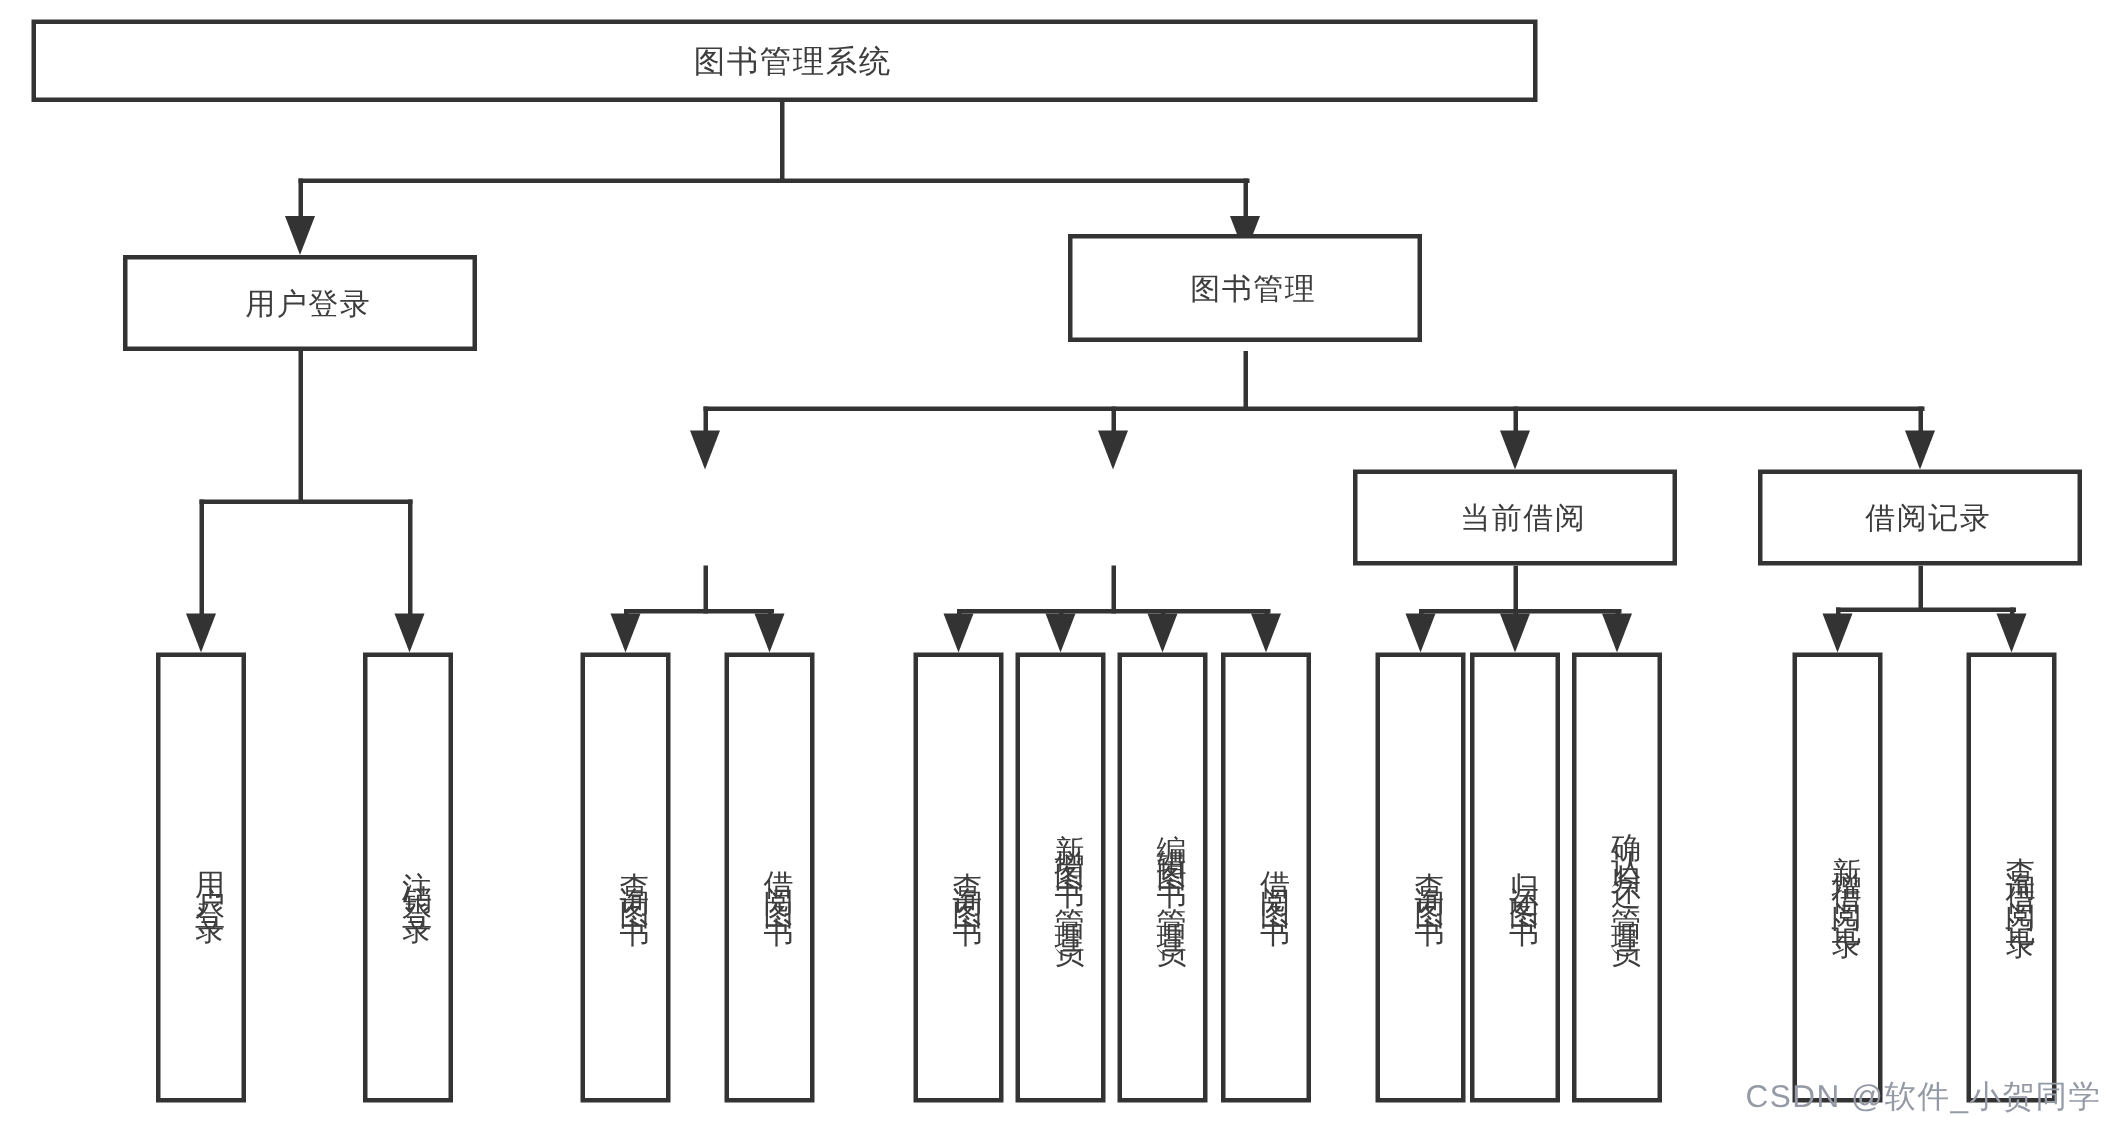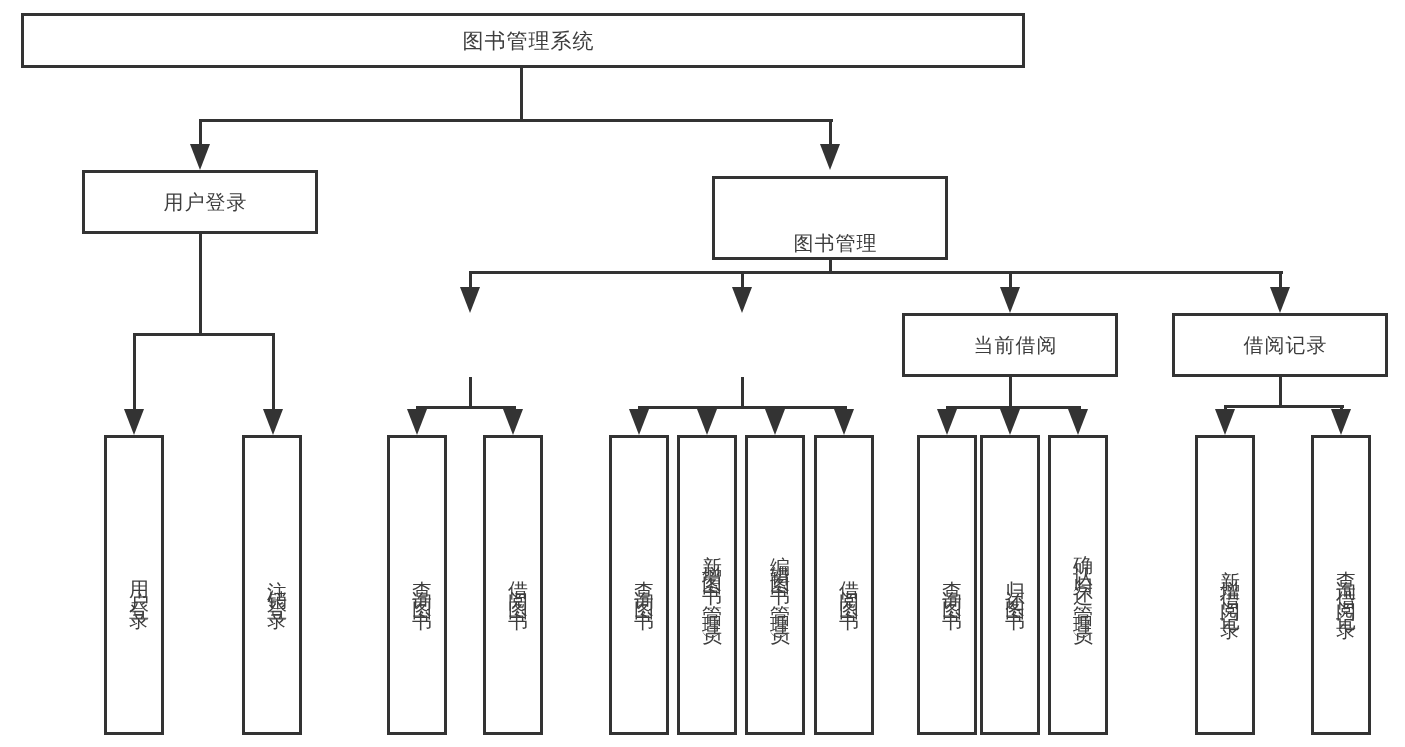--- a/index.html
+++ b/index.html
@@ -69,21 +69,21 @@
 
 <div id="stage">
 
   <div class="node root" style="left:21px; top:13px; width:1004px; height:55px;">
     <span>图书管理系统</span>
   </div>
 
   <div class="node" style="left:82px; top:170px; width:236px; height:64px;">
     <span>用户登录</span>
   </div>
-  <div class="node" style="left:712px; top:176px; width:236px; height:84px;align-items:flex-end;">
+  <div class="node" style="left:712px; top:156px; width:236px; height:72px;">
     <span>图书管理</span>
   </div>
 
   <div class="node" style="left:1172px; top:313px; width:216px; height:64px;">
     <span>借阅记录</span>
   </div>
   <div class="node" style="left:902px; top:313px; width:216px; height:64px;">
     <span>当前借阅</span>
   </div>
 
@@ -120,20 +120,21 @@
   <div class="node leaf" style="left:1048px;">
     <span class="vtext">确认归还（管理员）</span>
   </div>
   <div class="node leaf" style="left:1195px;">
     <span class="vtext">新增借阅记录</span>
   </div>
   <div class="node leaf" style="left:1311px;">
     <span class="vtext">查询借阅记录</span>
   </div>
 
+  <div id="watermark">CSDN @软件_小贺同学</div>
 
 <div class="cline" style="left: 520px; top: 68px; width: 3px; height: 53px;"></div>
     <div class="cline" style="left: 199px; top: 119px; width: 634px; height: 3px;"></div>
     <div class="cline" style="left: 199px; top: 119px; width: 3px; height: 30px;"></div>
     <div class="cline" style="left: 829px; top: 119px; width: 3px; height: 30px;"></div>
     <div class="cline" style="left: 199px; top: 234px; width: 3px; height: 101px;"></div>
     <div class="cline" style="left: 133px; top: 333px; width: 142px; height: 3px;"></div>
     <div class="cline" style="left: 133px; top: 333px; width: 3px; height: 80px;"></div>
     <div class="cline" style="left: 272px; top: 333px; width: 3px; height: 80px;"></div>
     <div class="cline" style="left: 829px; top: 234px; width: 3px; height: 40px;"></div>

